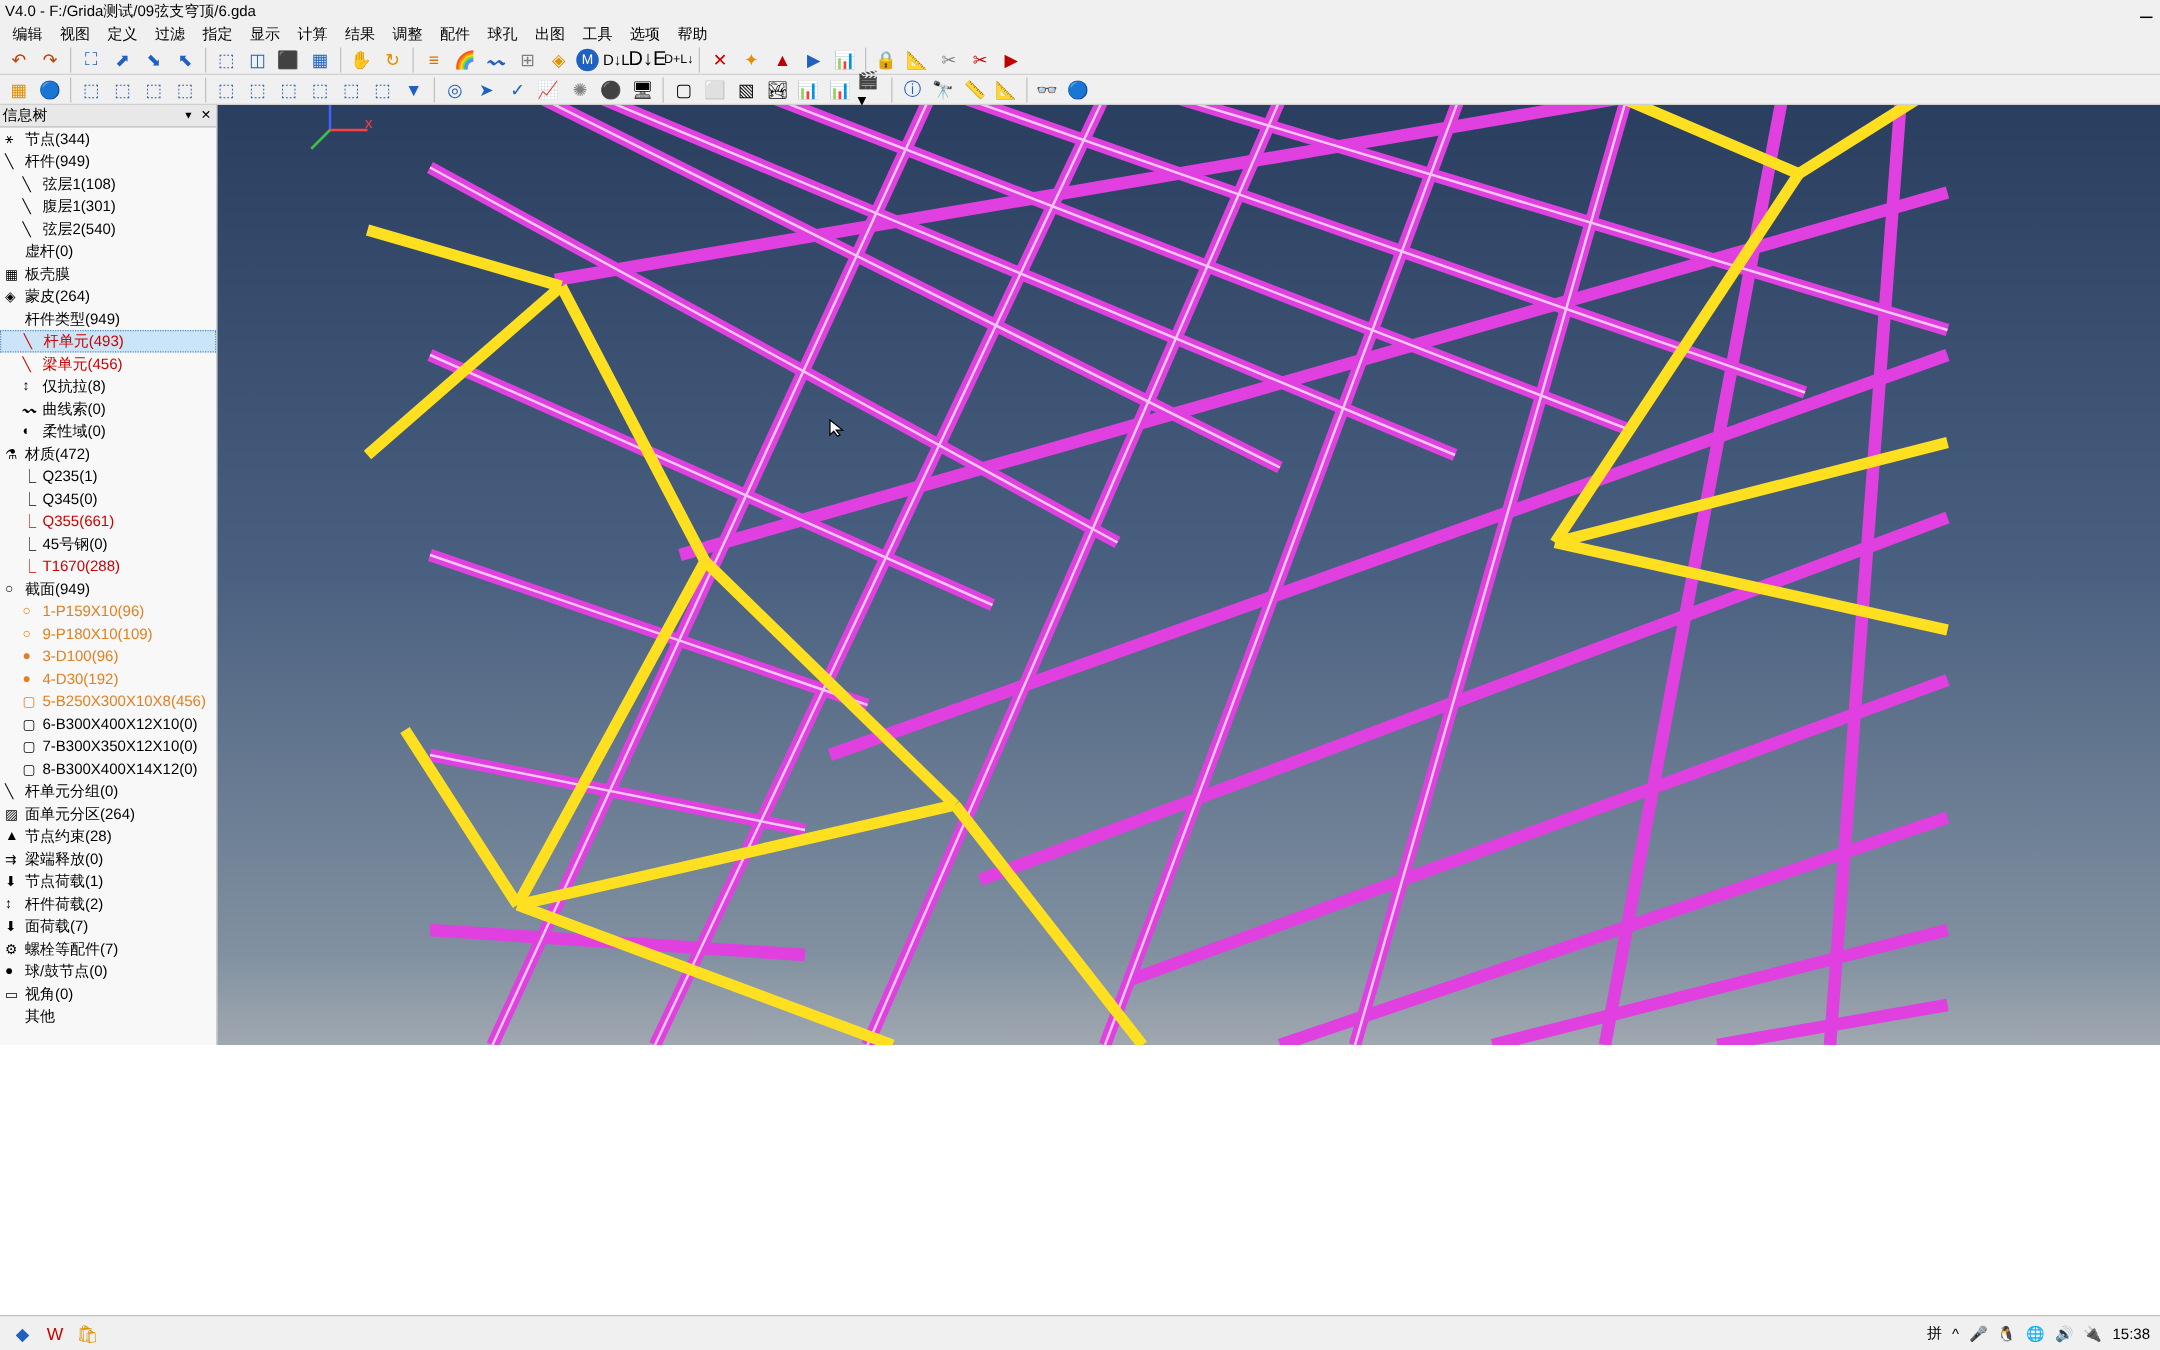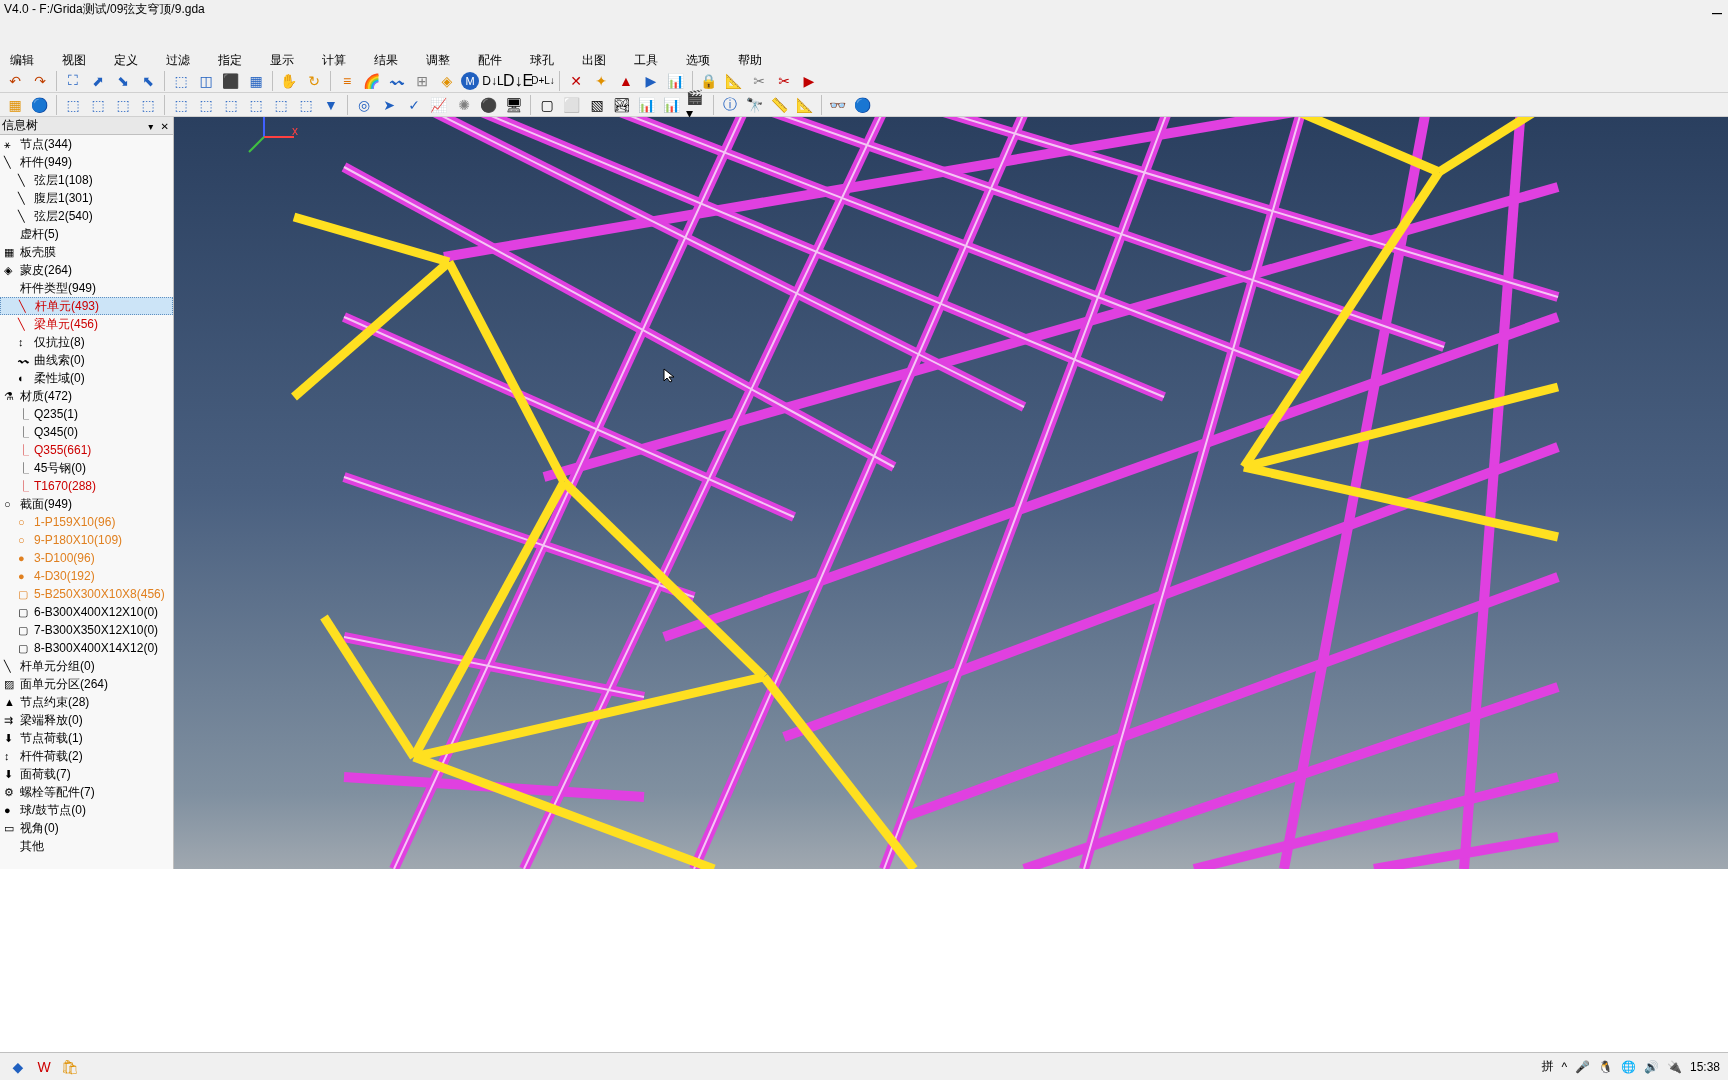--- a/index.html
+++ b/index.html
@@ -1,28 +1,28 @@
 <!DOCTYPE html>
 <html><head>
 <meta charset="utf-8">
 <style>
 * { margin: 0; padding: 0; box-sizing: border-box; font-family: "Microsoft YaHei", sans-serif; font-size: 12px; }
 body { background: #f0f0f0; overflow: hidden; width: 1728px; height: 1080px; position: relative; }
 
 .titlebar { height: 18px; background: #f0f0f0; padding: 0 4px; display: flex; align-items: center; color: #000; }
-.menubar { height: 18px; background: #f0f0f0; padding: 0 4px; display: flex; align-items: center; gap: 16px; margin-top: 33px; }
+.menubar { height: 18px; background: #f0f0f0; padding: 0 4px; display: flex; align-items: center; gap: 2px; }
 .menubar span { padding: 0 6px; cursor: default; }
 
 .toolbar { height: 24px; background: #f0f0f0; display: flex; align-items: center; gap: 3px; padding: 0 4px; border-bottom: 1px solid #d0d0d0; }
 .toolbar-btn { width: 22px; height: 22px; display: flex; align-items: center; justify-content: center; cursor: pointer; font-size: 14px; }
 .toolbar-sep { width: 1px; height: 20px; background: #c0c0c0; margin: 0 2px; }
 
 .main { display: flex; height: 752px; }
 .tree-panel { width: 174px; background: #f8f8f8; border-right: 1px solid #c0c0c0; overflow-y: auto; }
-.tree-header { height: 18px; background: #e8e8e8; border-bottom: 1px solid #c0c0c0; display: flex; align-items: center; justify-content: space-between; padding: 0 2px; }
+.tree-header { height: 18px; background: #e8e8e8; border-bottom: 1px solid #c0c0c0; display: flex; justify-content: space-between; padding: 0 2px; }
 .tree-header-btns span { font-size: 10px; padding: 0 2px; cursor: pointer; }
 .tree-items { padding: 0; }
 .tree-item { height: 18px; display: flex; align-items: center; padding-left: 4px; cursor: default; white-space: nowrap; }
 .tree-item.indent1 { padding-left: 18px; }
 .tree-item.selected { background: #cce4f7; border: 1px dotted #6090c0; }
 .tree-item.red { color: #c00; }
 .tree-item.orange { color: #e08020; }
 .tree-icon { width: 14px; display: inline-block; margin-right: 2px; font-size: 11px; }
 
 .viewport { flex: 1; position: relative; background: linear-gradient(to bottom, #2a3f5f 0%, #4a6080 50%, #8090a0 90%, #a0a8b0 100%); overflow: hidden; }
@@ -34,21 +34,21 @@
 .taskbar-left { display: flex; gap: 6px; }
 .taskbar-icon { width: 20px; height: 20px; display: flex; align-items: center; justify-content: center; font-size: 14px; }
 .taskbar-right { display: flex; align-items: center; gap: 8px; font-size: 11px; }
 
 .min-btn { position: absolute; top: 2px; right: 6px; font-size: 18px; cursor: pointer; }
 </style>
 </head>
 <body>
 
 <div class="titlebar">
-  <span>V4.0 - F:/Grida测试/09弦支穹顶/9.gda</span>
+  <span>V4.0 - F:/Grida测试/09弦支穹顶/6.gda</span>
   <span class="min-btn">–</span>
 </div>
 
 <div class="menubar" id="menubar">
     <span>编辑</span>
     <span>视图</span>
     <span>定义</span>
     <span>过滤</span>
     <span>指定</span>
     <span>显示</span>
@@ -170,21 +170,21 @@
         <div class="tree-item indent1">
           <span class="tree-icon">╲</span>
           <span>腹层1(301)</span>
         </div>
         <div class="tree-item indent1">
           <span class="tree-icon">╲</span>
           <span>弦层2(540)</span>
         </div>
         <div class="tree-item">
           <span class="tree-icon"></span>
-          <span>虚杆(5)</span>
+          <span>虚杆(0)</span>
         </div>
         <div class="tree-item">
           <span class="tree-icon">▦</span>
           <span>板壳膜</span>
         </div>
         <div class="tree-item">
           <span class="tree-icon">◈</span>
           <span>蒙皮(264)</span>
         </div>
         <div class="tree-item">

